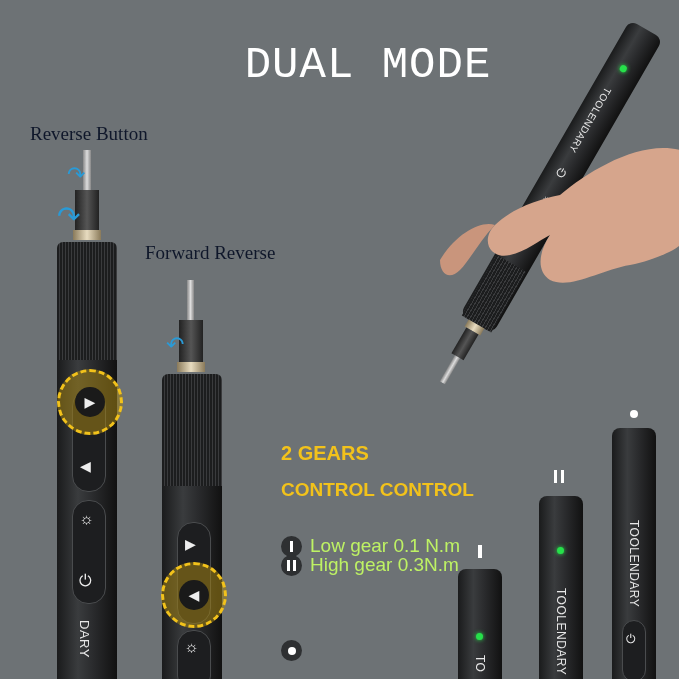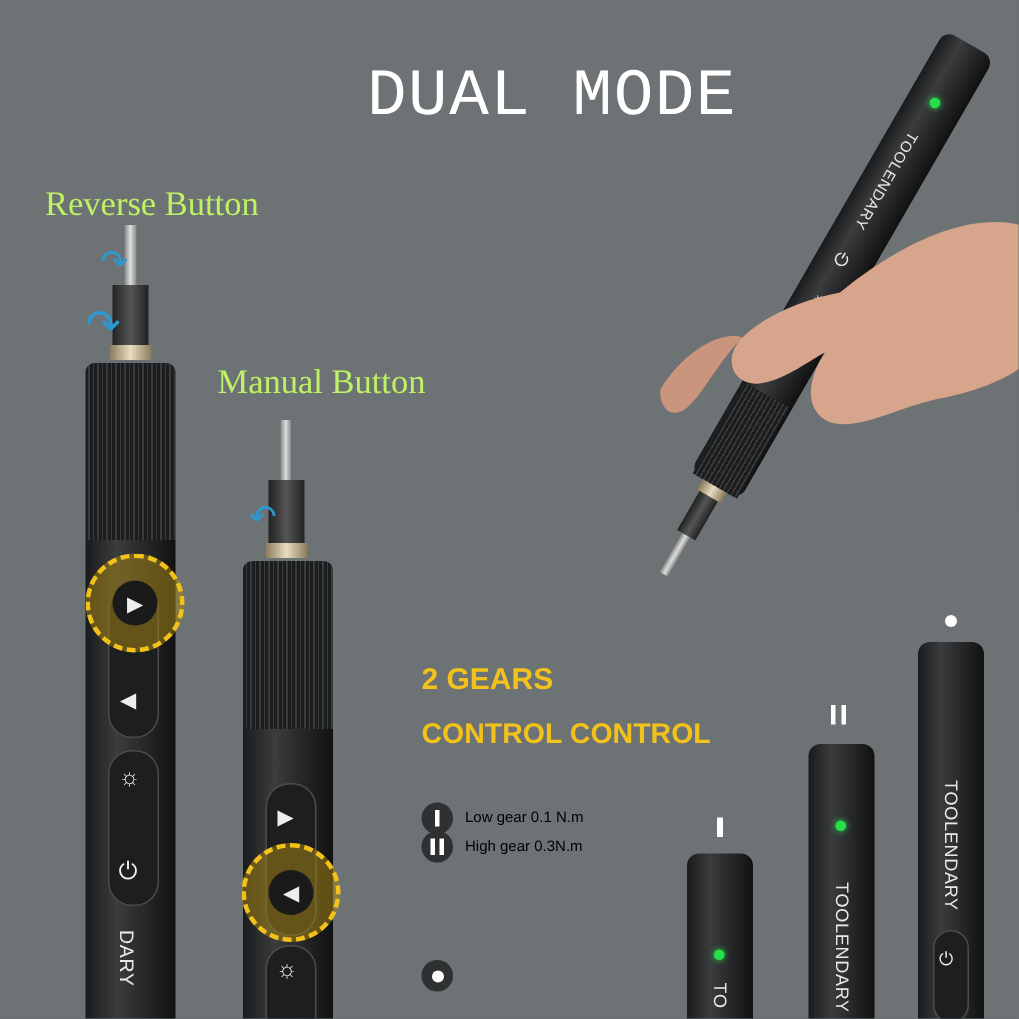--- a/index.html
+++ b/index.html
@@ -1,45 +1,45 @@
 <!DOCTYPE html>
 <html><head>
 <meta charset="utf-8">
 <style>
   html, body { margin:0; padding:0; }
   body { width:679px; height:679px; overflow:hidden; background:#6d7275; position:relative; font-family:"Liberation Sans", sans-serif; }
   .abs { position:absolute; }
   .title { left:0; width:640px; top:40px; text-align:center; color:#ffffff; font-size:44px; font-family:Liberation Mono, monospace; letter-spacing:1px;margin-left:48px; }
-  .serif-label { font-family:"Liberation Serif", serif; color:#bef264; font-size:23px; }
+  .serif-label { font-family:"Liberation Serif", serif; color:#0f172a; font-size:19px; }
   .gears-title { left:281px; top:442px; color:#f2c21b; font-size:20px; font-weight:bold; }
   .gears-sub { left:281px; top:479px; color:#f2c21b; font-size:19px; font-weight:bold; }
   .gear-row { left:281px; display:flex; align-items:center; gap:8px; }
   .gear-badge { width:21px; height:21px; border-radius:50%; background:#2e3032; display:flex; align-items:center; justify-content:center; }
-  .gear-text { color:#000000; font-size:10px; }
+  .gear-text { color:#bef264; font-size:19px; }
   .bar { width:3px; height:11px; background:#fff; }
   .dot { width:8px; height:8px; border-radius:50%; background:#fff; }
   .pen { background:linear-gradient(90deg,#1a1b1c 0%,#3a3c3e 35%,#2a2b2d 60%,#111 100%); border-radius:6px 6px 0 0; }
   .knurl { background:repeating-linear-gradient(90deg,#1c1d1e 0 2px,#3a3b3d 2px 3px); }
   .btn-pill { border:1.5px solid #4a4c4e; border-radius:16px; background:#1d1e20; }
   .hl { width:60px; height:60px; border-radius:50%; border:3px dashed #f2c21b; background:rgba(160,130,20,0.55); display:flex; align-items:center; justify-content:center; }
   .hl-inner { width:30px; height:30px; border-radius:50%; background:#1a1a1a; display:flex; align-items:center; justify-content:center; color:#eee; font-size:14px; }
   .brand { color:#e8e8e8; font-size:13px; letter-spacing:0.5px; writing-mode:vertical-rl; }
   .led { width:7px; height:7px; border-radius:50%; background:#26e04a; box-shadow:0 0 4px #26e04a; }
   .collar { background:linear-gradient(90deg,#8a7a5a,#e8dcc0,#8a7a5a); }
   .shaft { background:linear-gradient(90deg,#222,#555,#222); }
   .bit { background:linear-gradient(90deg,#888,#ddd,#888); }
   .arrow-blue { color:#2a9ad6; font-size:22px; }
 </style>
 </head>
 <body>
 
 <div class="abs title">DUAL MODE</div>
 
 <div class="abs serif-label" style="left:30px; top:123px;">Reverse Button</div>
-<div class="abs serif-label" style="left:145px; top:242px;">Manual Button</div>
+<div class="abs serif-label" style="left:145px; top:242px;">Forward Reverse</div>
 
 <div class="abs" style="left:55px; top:150px; width:65px; height:529px;">
   <div class="abs bit" style="left:28px; top:0; width:8px; height:40px;"></div>
   <div class="abs arrow-blue" style="left:12px; top:12px;">↷</div>
   <div class="abs shaft" style="left:20px; top:40px; width:24px; height:42px;"></div>
   <div class="abs arrow-blue" style="left:2px; top:50px; font-size:28px;">↷</div>
   <div class="abs collar" style="left:18px; top:80px; width:28px; height:10px;"></div>
   <div class="abs pen knurl" style="left:2px; top:92px; width:60px; height:118px;"></div>
   <div class="abs pen" style="left:2px; top:210px; width:60px; height:330px; border-radius:0;"></div>
   <div class="abs btn-pill" style="left:17px; top:240px; width:32px; height:100px;"></div>

